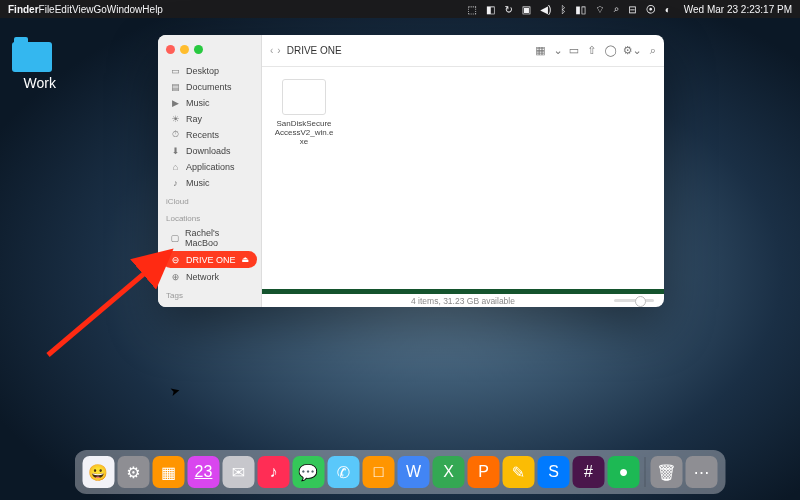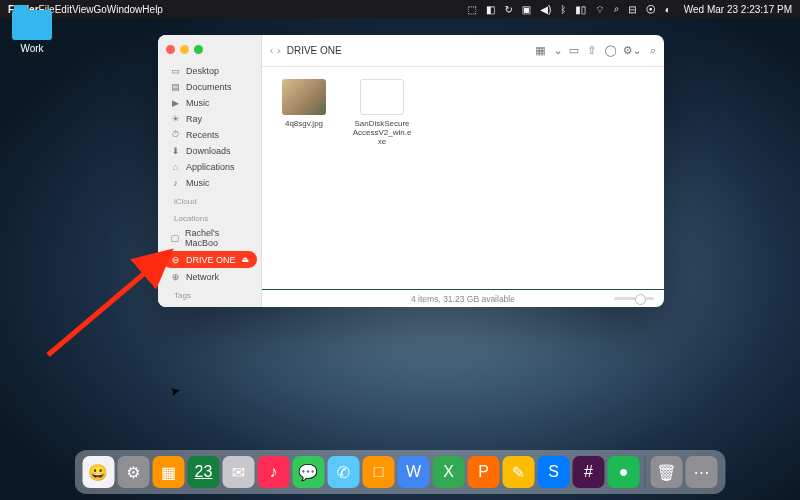--- a/index.html
+++ b/index.html
@@ -7,51 +7,51 @@
 
 
 .menubar{height:18px;background:rgba(250,250,252,.02);backdrop-filter:blur(6px);display:flex;align-items:center;color:#f5f5f7;font-size:10px;padding:0 8px;background:#1b1b1d}
 .menubar .left{display:flex;gap:0;align-items:center}
 .menubar .left .apple{font-size:12px}
 .menubar .left .app{font-weight:600}
 .menubar .right{margin-left:auto;display:flex;gap:9px;align-items:center;font-size:10px}
 .menubar .right .datetime{margin-left:4px}
 
 
-.desktop-icon{position:absolute;top:10px;left:8px;width:48px;text-align:center;color:#fff;font-size:10px}
+.desktop-icon{position:absolute;top:42px;left:8px;width:48px;text-align:right;color:#fff;font-size:14px}
 .desktop-icon .folder{width:40px;height:30px;background:#34b7ef;border-radius:3px;margin:0 auto 3px;position:relative}
 .desktop-icon .folder::before{content:"";position:absolute;top:-5px;left:2px;width:14px;height:6px;background:#34b7ef;border-radius:2px 2px 0 0}
 
 
 .finder{position:absolute;top:35px;left:158px;width:506px;height:272px;background:#fff;border-radius:8px;box-shadow:0 20px 50px rgba(0,0,0,.45);display:flex;overflow:hidden}
 .sidebar{width:104px;background:#efefef;border-right:1px solid #ddd;padding:6px 0;font-size:9px;color:#555;overflow:hidden}
 .traffic{display:flex;gap:5px;padding:4px 8px 8px}
 .traffic span{width:9px;height:9px;border-radius:50%}
 .tl-close{background:#ff5f57}.tl-min{background:#ffbd2e}.tl-max{background:#28c940}
 .sb-item{display:flex;align-items:center;gap:5px;padding:2px 8px;margin:1px 4px;border-radius:3px;cursor:default;color:#444}
 .sb-item.sel{background:#ff3b1f;color:#fff;border-radius:10px;padding:3px 8px}
 .sb-item .eject{margin-left:auto;font-size:8px}
-.sb-hdr{padding:6px 16px 2px;font-size:8px;color:#9a9a9a;text-transform:none}
+.sb-hdr{padding:6px 8px 2px;font-size:8px;color:#9a9a9a;text-transform:none}
 .sb-ico{width:11px;height:11px;display:inline-flex;align-items:center;justify-content:center;font-size:9px;color:#7a7a7a}
 .sb-item.sel .sb-ico{color:#fff}
 
 .main{flex:1;display:flex;flex-direction:column}
 .toolbar{height:32px;border-bottom:1px solid #e6e6e6;display:flex;align-items:center;padding:0 8px;gap:6px;font-size:10px;color:#555}
 .toolbar .nav{display:flex;gap:4px;color:#999}
 .toolbar .title{font-weight:500;color:#333;margin-right:auto}
 .toolbar .grp{display:flex;gap:8px;align-items:center;color:#777;font-size:11px}
 .content{flex:1;padding:12px;display:flex;gap:18px;align-items:flex-start}
 .file{width:60px;text-align:center;font-size:8px;color:#444;word-break:break-word}
 .thumb{width:44px;height:36px;margin:0 auto 4px;border-radius:3px;display:flex;align-items:center;justify-content:center;font-size:18px;color:#888}
 .thumb.img1{background:linear-gradient(135deg,#d4c088 0%,#a08060 60%,#5a6a4a 100%)}
 .thumb.img2{background:linear-gradient(180deg,#87ceeb 0%,#f0d090 60%,#c09060 100%)}
 .thumb.doc{background:#fff;border:1px solid #ddd}
 .thumb.fld{background:#34b7ef;position:relative}
 .thumb.fld::before{content:"";position:absolute;top:-4px;left:2px;width:14px;height:5px;background:#34b7ef;border-radius:2px 2px 0 0}
-.status{height:18px;border-top:1px solid #14532d;font-size:8.5px;color:#888;display:flex;align-items:center;justify-content:center;position:relative}
+.status{height:18px;border-top:5px solid #14532d;font-size:8.5px;color:#888;display:flex;align-items:center;justify-content:center;position:relative}
 .status .slider{position:absolute;right:10px;width:40px;height:3px;background:#ddd;border-radius:2px}
 .status .slider::after{content:"";position:absolute;right:8px;top:-3px;width:9px;height:9px;background:#fff;border:1px solid #bbb;border-radius:50%}
 
 
 .arrow{position:absolute;top:200px;left:38px;width:140px;height:160px;pointer-events:none}
 
 
 .dock{position:absolute;bottom:6px;left:50%;transform:translateX(-50%);height:44px;background:rgba(240,240,245,.35);backdrop-filter:blur(10px);border-radius:12px;display:flex;align-items:center;padding:0 8px;gap:3px}
 .dock .app{width:32px;height:32px;border-radius:7px;display:flex;align-items:center;justify-content:center;font-size:16px;color:#fff}
 .dock .sep{width:1px;height:30px;background:rgba(0,0,0,.2);margin:0 2px}
@@ -171,24 +171,20 @@
         <span>⇧</span>
         <span>◯</span>
       </div>
       <div class="grp">
         <span>⚙⌄</span>
         <span>⌕</span>
       </div>
     </div>
     <div class="content" id="file-grid">
         <div class="file">
-          <div class="thumb img1"></div>
-          <div>4q8sgv.jpg</div>
-        </div>
-        <div class="file">
           <div class="thumb doc"></div>
           <div>SanDiskSecureAccessV2_win.exe</div>
         </div>
       </div>
     <div class="status">
       <span>4 items, 31.23 GB available</span>
       <div class="slider"></div>
     </div>
   </div>
 </div>
@@ -201,21 +197,21 @@
     </defs>
   <line x1="10" y1="155" x2="128" y2="55" stroke="#ff2a12" stroke-width="5" marker-end="url(#ah)"></line>
 </svg>
 
 <div class="cursor">➤</div>
 
 <div class="dock" id="dock">
     <div class="app" style="background: rgb(242, 242, 247);">😀</div>
     <div class="app" style="background: rgb(142, 142, 147);">⚙</div>
     <div class="app" style="background: rgb(255, 149, 0);">▦</div>
-    <div class="app" style="background: #15803d; text-decoration: underline;">23</div>
+    <div class="app" style="background: #d946ef; text-decoration: underline;">23</div>
     <div class="app" style="background: rgb(199, 199, 204);">✉</div>
     <div class="app" style="background: rgb(255, 45, 85);">♪</div>
     <div class="app" style="background: rgb(52, 199, 89);">💬</div>
     <div class="app" style="background: rgb(90, 200, 250);">✆</div>
     <div class="app" style="background: rgb(255, 149, 0);">□</div>
     <div class="app" style="background: rgb(66, 133, 244);">W</div>
     <div class="app" style="background: rgb(52, 168, 83);">X</div>
     <div class="app" style="background: rgb(255, 109, 0);">P</div>
     <div class="app" style="background: rgb(251, 188, 4);">✎</div>
     <div class="app" style="background: rgb(0, 122, 255);">S</div>

